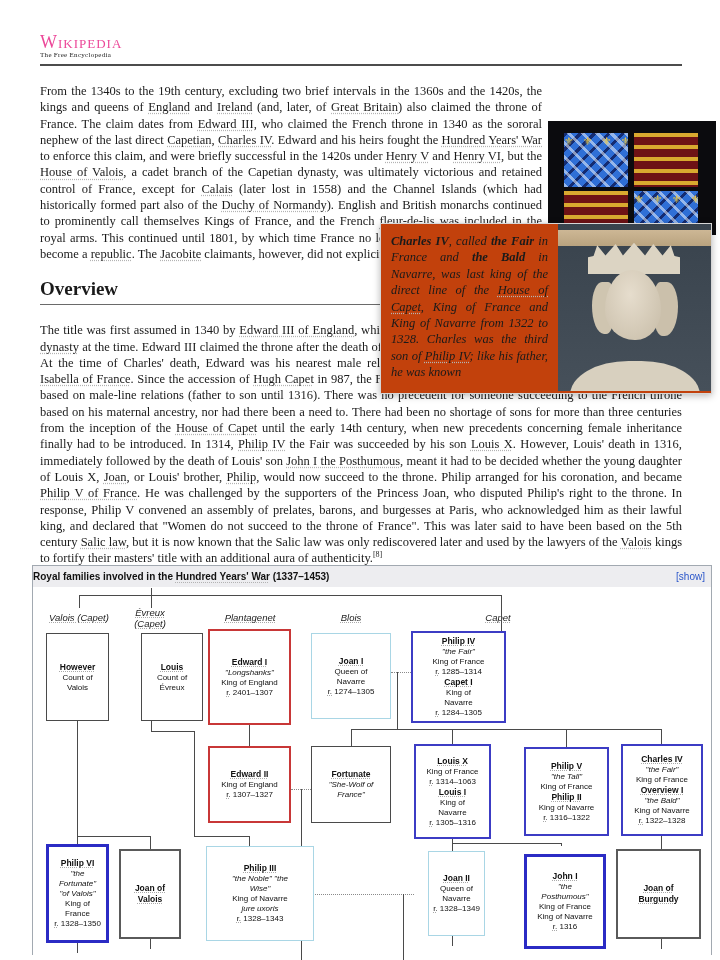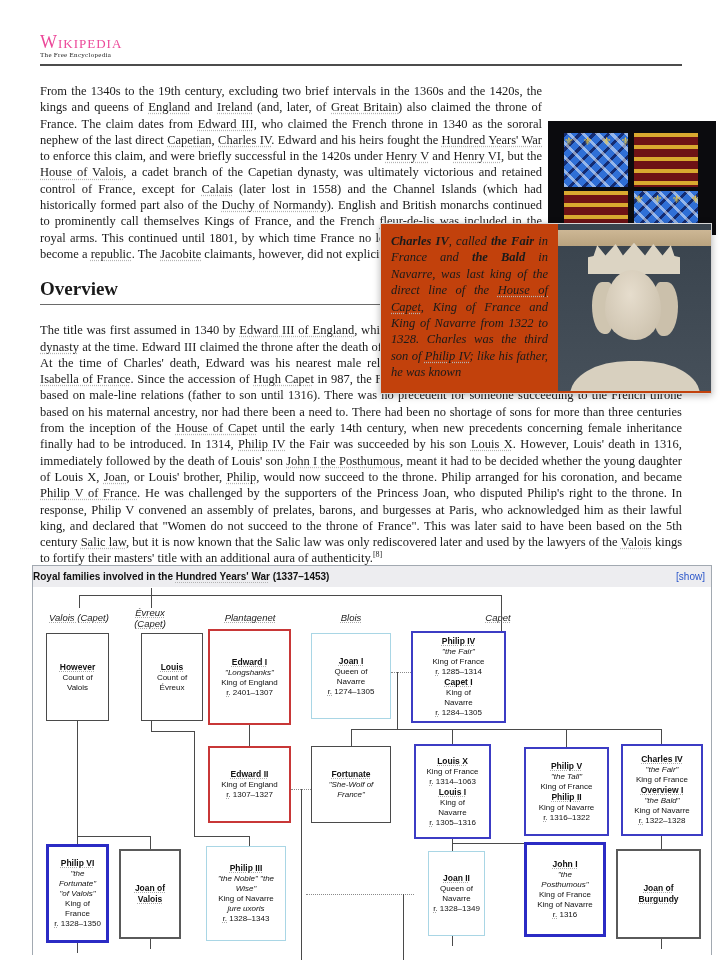--- a/index.html
+++ b/index.html
@@ -236,35 +236,35 @@
           <div><span class="i">Fortunate"</span></div>
           <div><span class="i">"of Valois"</span></div>
           <div><span>King of</span></div>
           <div><span>France</span></div>
           <div><span class="ru">r.</span><span> 1328–1350</span></div>
         </div>
         <div class="tbox st-plain2" style="left: 86px; top: 283px; width: 62px; height: 90px;">
           <div><span class="n">Joan of</span></div>
           <div><span class="n">Valois</span></div>
         </div>
-        <div class="tbox st-nav" style="left: 173px; top: 280px; width: 80px; height: 95px;">
+        <div class="tbox st-nav" style="left: 173px; top: 280px; width: 108px; height: 95px;">
           <div><span class="n">Philip III</span></div>
           <div><span class="i">"the Noble" "the</span></div>
           <div><span class="i">Wise"</span></div>
           <div><span>King of Navarre</span></div>
           <div><span class="il">jure uxoris</span></div>
           <div><span class="ru">r.</span><span> 1328–1343</span></div>
         </div>
         <div class="tbox st-nav" style="left: 395px; top: 285px; width: 57px; height: 85px;">
           <div><span class="n">Joan II</span></div>
           <div><span>Queen of</span></div>
           <div><span>Navarre</span></div>
           <div><span class="ru">r.</span><span> 1328–1349</span></div>
         </div>
-        <div class="tbox st-frhl" style="left: 491px; top: 276px; width: 82px; height: 95px;">
+        <div class="tbox st-frhl" style="left: 491px; top: 288px; width: 82px; height: 95px;">
           <div><span class="n">John I</span></div>
           <div><span class="i">"the</span></div>
           <div><span class="i">Posthumous"</span></div>
           <div><span>King of France</span></div>
           <div><span>King of Navarre</span></div>
           <div><span class="ru">r.</span><span> 1316</span></div>
         </div>
         <div class="tbox st-plain2" style="left: 583px; top: 283px; width: 85px; height: 90px;">
           <div><span class="n">Joan of</span></div>
           <div><span class="n">Burgundy</span></div>

